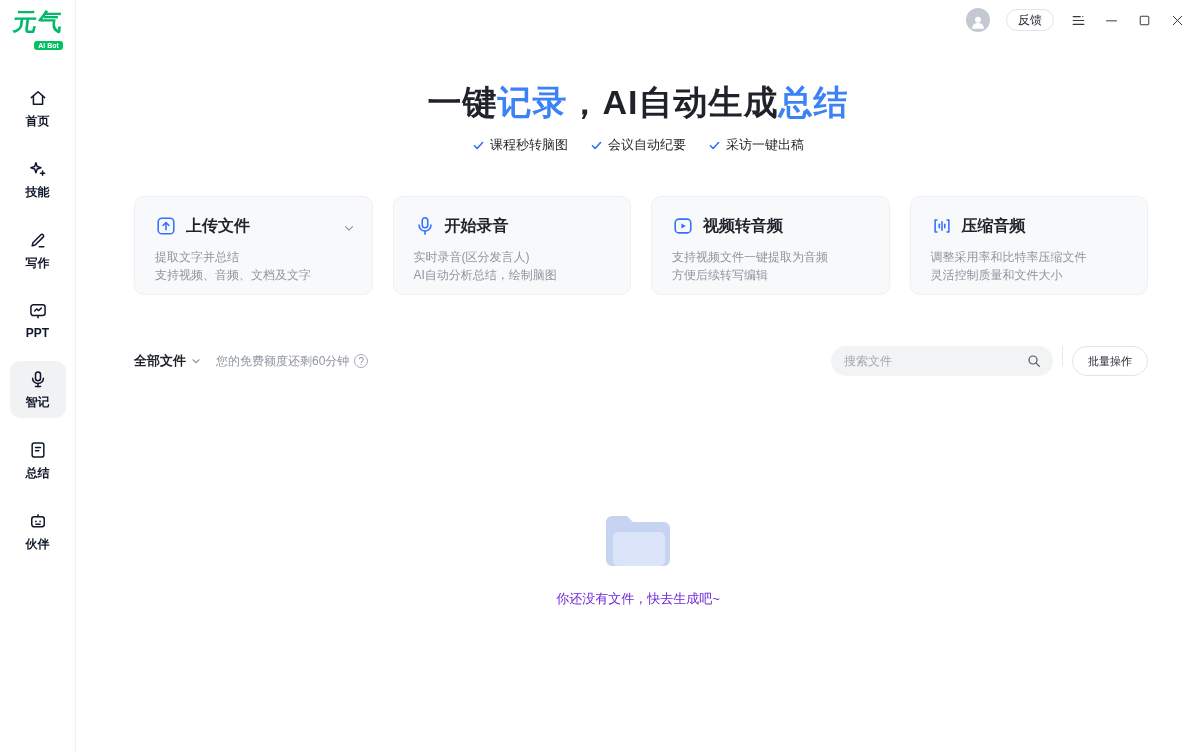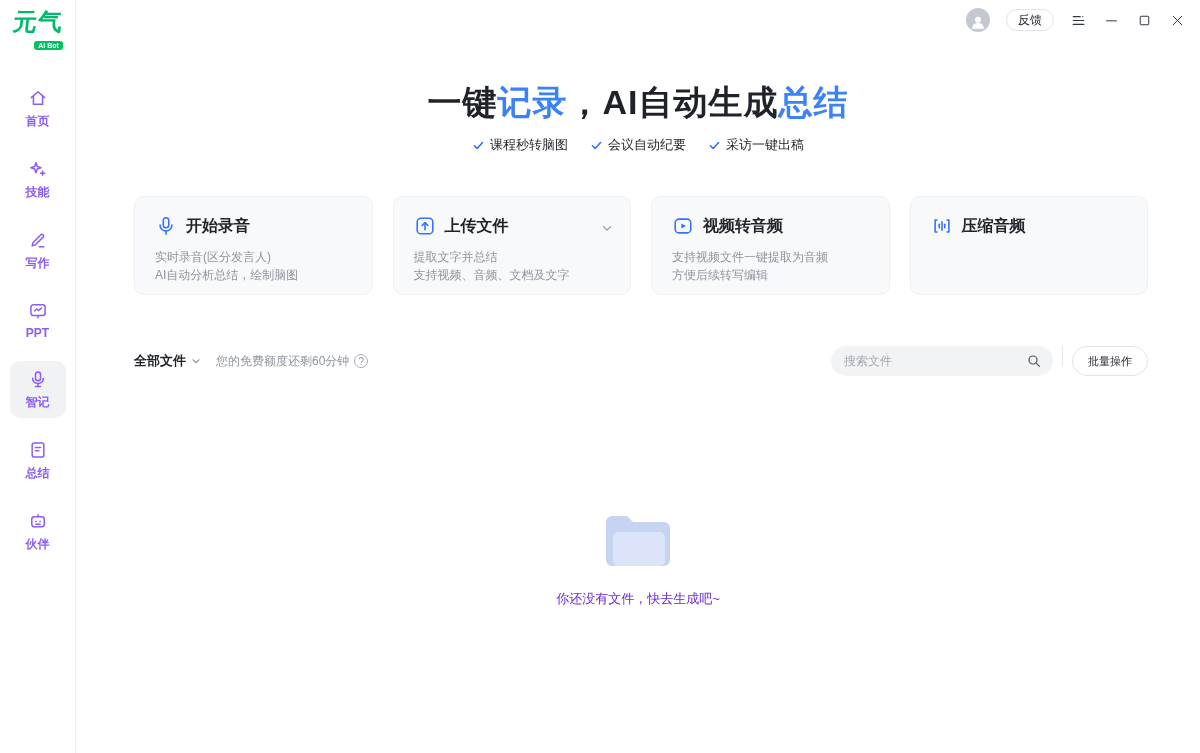--- a/index.html
+++ b/index.html
@@ -22,21 +22,21 @@
   }
   .logo-badge {
     display:inline-block; background:#00c261; color:#fff; font-size:7px;
     font-weight:bold; border-radius:3px; padding:1px 4px; margin-top:2px;
     margin-left:22px;
   }
   .nav { margin-top:28px; display:flex; flex-direction:column; align-items:center; }
   .nav-item {
     width:56px; padding:8px 0 7px; margin-bottom:14px; border-radius:10px;
     display:flex; flex-direction:column; align-items:center; cursor:pointer;
-    color:#8b5cf6;
+    color:#0f172a;
   }
   .nav-item.active { background:#f1f2f4; }
   .nav-item .nicon { width:20px; height:20px; }
   .nav-item .nicon svg { width:20px; height:20px; display:block; }
   .nav-item .nlabel { font-size:12px; margin-top:5px; font-weight:600; }
 
   
   .main { position:absolute; left:76px; top:0; width:1124px; height:664px; }
 
   
@@ -284,53 +284,53 @@
         </span>
       <span>采访一键出稿</span>
     </span>
   </div>
 
   <div class="cards">
 
     <div class="card">
       <div class="card-head">
         <span class="cicon">
+          <svg viewBox="0 0 24 24" fill="none" stroke="currentColor" stroke-width="1.7" stroke-linecap="round" stroke-linejoin="round">
+              <rect x="3.5" y="3.5" width="17" height="17" rx="4"></rect>
+              <path d="M12 16V8.5"></path>
+              <path d="M8.8 11.5 12 8.3l3.2 3.2"></path>
+            </svg>
+        </span>
+        <span class="card-title">上传文件</span>
+      </div>
+      <span class="card-chevron">
+        <svg viewBox="0 0 24 24" fill="none" stroke="currentColor" stroke-width="2" stroke-linecap="round" stroke-linejoin="round">
+            <path d="M6 9.5l6 6 6-6"></path>
+          </svg>
+      </span>
+      <div class="card-desc">
+        <div>提取文字并总结</div>
+        <div>支持视频、音频、文档及文字</div>
+      </div>
+    </div>
+
+    <div class="card">
+      <div class="card-head">
+        <span class="cicon">
           <svg viewBox="0 0 24 24" fill="none" stroke="currentColor" stroke-width="1.7" stroke-linecap="round">
               <rect x="9" y="3" width="6" height="11" rx="3"></rect>
               <path d="M5.5 11a6.5 6.5 0 0 0 13 0"></path>
               <path d="M12 17.5V21"></path>
             </svg>
         </span>
         <span class="card-title">开始录音</span>
       </div>
       <div class="card-desc">
         <div>实时录音(区分发言人)</div>
         <div>AI自动分析总结，绘制脑图</div>
-      </div>
-    </div>
-
-    <div class="card">
-      <div class="card-head">
-        <span class="cicon">
-          <svg viewBox="0 0 24 24" fill="none" stroke="currentColor" stroke-width="1.7" stroke-linecap="round" stroke-linejoin="round">
-              <rect x="3.5" y="3.5" width="17" height="17" rx="4"></rect>
-              <path d="M12 16V8.5"></path>
-              <path d="M8.8 11.5 12 8.3l3.2 3.2"></path>
-            </svg>
-        </span>
-        <span class="card-title">上传文件</span>
-      </div>
-      <span class="card-chevron">
-        <svg viewBox="0 0 24 24" fill="none" stroke="currentColor" stroke-width="2" stroke-linecap="round" stroke-linejoin="round">
-            <path d="M6 9.5l6 6 6-6"></path>
-          </svg>
-      </span>
-      <div class="card-desc">
-        <div>提取文字并总结</div>
-        <div>支持视频、音频、文档及文字</div>
       </div>
     </div>
 
     <div class="card">
       <div class="card-head">
         <span class="cicon">
           <svg viewBox="0 0 24 24" fill="none" stroke="currentColor" stroke-width="1.7" stroke-linejoin="round">
               <rect x="3.5" y="4.5" width="17" height="15" rx="4"></rect>
               <path d="M10.2 9.2v5.6l4.9-2.8z" fill="currentColor" stroke="none"></path>
             </svg>
@@ -349,20 +349,24 @@
           <svg viewBox="0 0 24 24" fill="none" stroke="currentColor" stroke-width="1.7" stroke-linecap="round" stroke-linejoin="round">
               <path d="M6.5 5.5H4.5v13h2"></path>
               <path d="M17.5 5.5h2v13h-2"></path>
               <path d="M9 10v4"></path>
               <path d="M12 7.5v9"></path>
               <path d="M15 10v4"></path>
             </svg>
         </span>
         <span class="card-title">压缩音频</span>
       </div>
+      <div class="card-desc">
+        <div>调整采用率和比特率压缩文件</div>
+        <div>灵活控制质量和文件大小</div>
+      </div>
     </div>
 
   </div>
 
   <div class="filebar">
     <div class="filebar-left">
       <span class="filter">
         <span>全部文件</span>
         <span class="chev">
           <svg viewBox="0 0 24 24" fill="none" stroke="currentColor" stroke-width="2.2" stroke-linecap="round" stroke-linejoin="round">

